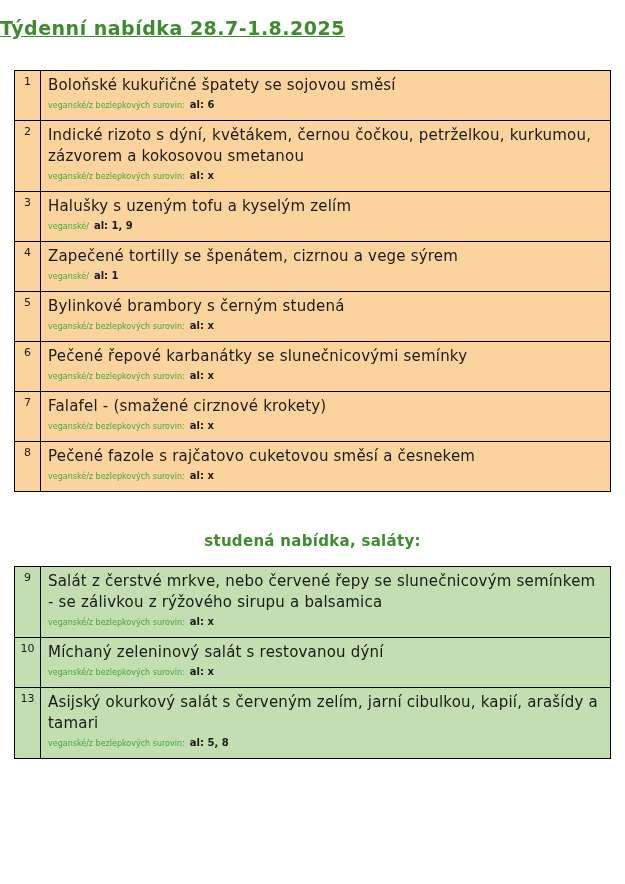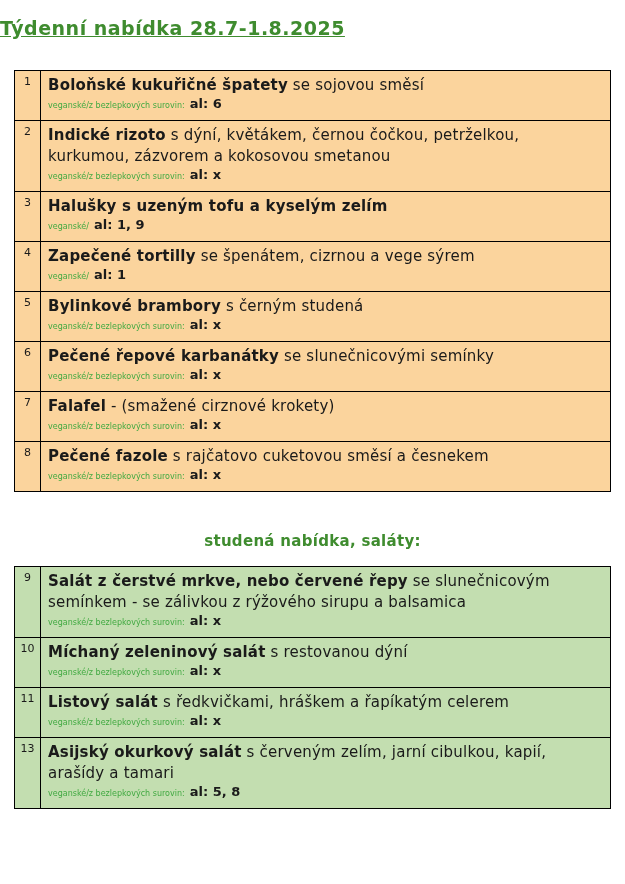--- a/index.html
+++ b/index.html
@@ -35,24 +35,24 @@
   #cold-menu-table td { background: var(--cold-bg, #c3deb0); }
   td.num {
     width: 26px;
     text-align: center;
     font-size: 11px;
     padding-top: 4px;
     color: #1a1a1a;
   }
   td.content { padding: 4px 10px 9px 7px; }
   .dish { font-size: 15px; line-height: 21px; letter-spacing: 0.2px; }
-  .dish-name { font-weight: bold; }
+  .dish-name { font-weight: normal; }
   .allergen { line-height: 11px; margin-top: 1px; white-space: nowrap; }
   .diet { color: var(--allergen-green, #41a941); font-size: 8px; }
-  .al { font-size: 13px; font-weight: bold; color: #1a1a1a; }
+  .al { font-size: 10px; font-weight: bold; color: #1a1a1a; }
   .subtitle {
     margin-top: 40px;
     margin-bottom: 16px;
     text-align: center;
     font-size: 15px;
     font-weight: bold;
     color: var(--title-green, #3f8c2f);
     letter-spacing: 0.3px;
   }
 </style>
@@ -134,27 +134,20 @@
     </td>
   </tr>
       <tr class="menu-row">
     <td class="num">10</td>
     <td class="content">
       <div class="dish"><span class="dish-name">Míchaný zeleninový salát</span><span class="dish-desc"> s restovanou dýní</span></div>
       <div class="allergen"><span class="diet">veganské/z bezlepkových surovin:</span> <span class="al">al: x</span></div>
     </td>
   </tr>
       <tr class="menu-row">
-    <td class="num">11</td>
-    <td class="content">
-      <div class="dish"><span class="dish-name">Listový salát</span><span class="dish-desc"> s ředkvičkami, hráškem a řapíkatým celerem</span></div>
-      <div class="allergen"><span class="diet">veganské/z bezlepkových surovin:</span> <span class="al">al: x</span></div>
-    </td>
-  </tr>
-      <tr class="menu-row">
     <td class="num">13</td>
     <td class="content">
       <div class="dish"><span class="dish-name">Asijský okurkový salát</span><span class="dish-desc"> s červeným zelím, jarní cibulkou, kapií, arašídy a tamari</span></div>
       <div class="allergen"><span class="diet">veganské/z bezlepkových surovin:</span> <span class="al">al: 5, 8</span></div>
     </td>
   </tr>
     </tbody>
 </table>
 
 </body></html>

